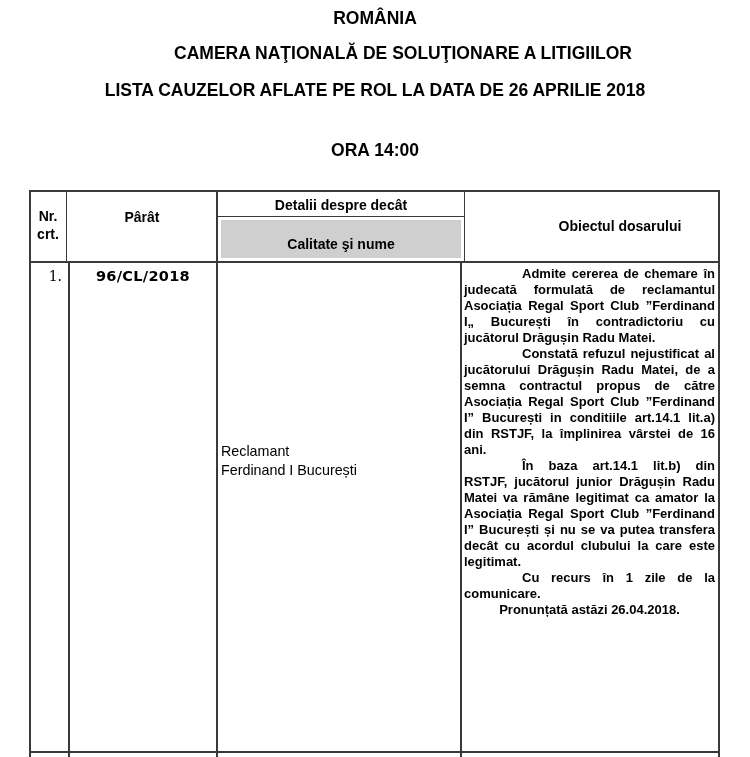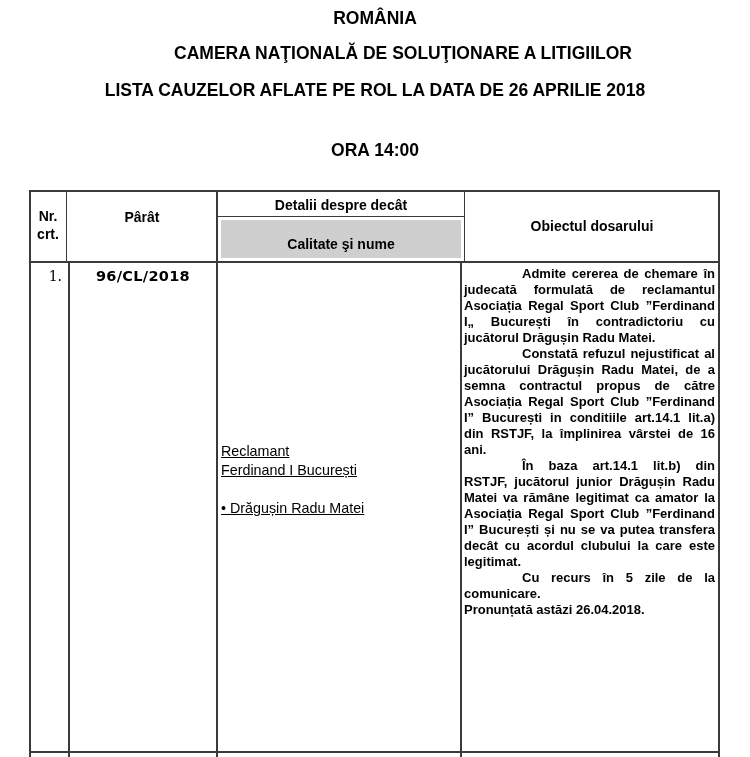--- a/index.html
+++ b/index.html
@@ -16,27 +16,27 @@
   .hline { height: 2px; }
   .vline { width: 2px; }
 
   .cell-text { position: absolute; font-family: "Liberation Sans", sans-serif; }
   .hdr { font-weight: bold; font-size: 14px; text-align: center; line-height: 18px; }
   .gray-box { position: absolute; background: #cfcfcf; }
 
   .nr { font-family: "DejaVu Serif", serif; font-size: 14px; text-align: right; }
   .dosar { font-family: "DejaVu Sans", sans-serif; font-weight: bold; font-size: 14.5px; text-align: center; letter-spacing: 0.3px; }
 
-  .parti { font-family: "Liberation Sans", sans-serif; font-size: 14.3px; line-height: 19px; text-decoration: underline; }
+  .parti { font-family: "Liberation Sans", sans-serif; font-size: 14.3px; line-height: 19px; }
   .parti .gap { height: 19px; }
 
   .obiect { font-family: "Liberation Sans", sans-serif; font-weight: bold; font-size: 13px;
     line-height: 16px; text-align: justify; }
   .obiect p { margin: 0; text-indent: 58px; }
-  .obiect p.right { text-align: left; text-indent: 0; }
+  .obiect p.right { text-align: center; text-indent: 0; }
 </style>
 </head>
 <body>
 
 <div class="title-block">
   <div class="title-line tl1">ROMÂNIA</div>
   <div class="title-line tl2">CAMERA NAŢIONALĂ DE SOLUŢIONARE A LITIGIILOR</div>
   <div class="title-line tl3">LISTA CAUZELOR AFLATE PE ROL LA DATA DE 26 APRILIE 2018</div>
   <div class="title-line tl4">ORA 14:00</div>
 </div>
@@ -60,34 +60,33 @@
 
   <div class="cell-text hdr" style="left:30px; top:207px; width:36px;">
     <div>Nr.</div>
     <div>crt.</div>
   </div>
   <div class="cell-text hdr" style="left:68px; top:208px; width:148px;">
     <div>Pârât</div>
   </div>
   <div class="cell-text hdr" style="left:218px; top:196px; width:246px;">Detalii despre decât</div>
   <div class="cell-text hdr" style="left:221px; top:235px; width:240px;">Calitate şi nume</div>
-  <div class="cell-text hdr" style="left:466px; top:217px; width:252px;">Obiectul dosarului</div>
+  <div class="cell-text hdr" style="left:466px; top:217px; width:252px;padding-left:28px;">Obiectul dosarului</div>
 
   <div>
     <div class="cell-text nr" style="left:30px; top:268px; width:32px;">1.</div>
     <div class="cell-text dosar" style="left:70px; top:268px; width:146px;">96/CL/2018</div>
 
     <div class="cell-text parti" style="left:221px; top:442px; width:238px;">
       <div>Reclamant</div>
       <div>Ferdinand I București</div>
       <div class="gap"></div>
-      <div>• Drăgușin Radu Matei</div>
     </div>
 
     <div class="cell-text obiect" style="left:464px; top:266px; width:251px;">
       <p>Admite cererea de chemare în judecată formulată de reclamantul Asociația Regal Sport Club ”Ferdinand I„ București în contradictoriu cu jucătorul Drăgușin Radu Matei.</p>
       <p>Constată refuzul nejustificat al jucătorului Drăgușin Radu Matei, de a semna contractul propus de către Asociația Regal Sport Club ”Ferdinand I” București in conditiile art.14.1 lit.a) din RSTJF, la împlinirea vârstei de 16 ani.</p>
       <p>În baza art.14.1 lit.b) din RSTJF, jucătorul junior Drăgușin Radu Matei va rămâne legitimat ca amator la Asociația Regal Sport Club ”Ferdinand I” București și nu se va putea transfera decât cu acordul clubului la care este legitimat.</p>
-      <p>Cu recurs în 5 zile de la comunicare.</p>
+      <p>Cu recurs în 1 zile de la comunicare.</p>
       <p class="right">Pronunțată astăzi 26.04.2018.</p>
     </div>
   </div>
 </div>
 
 </body></html>

